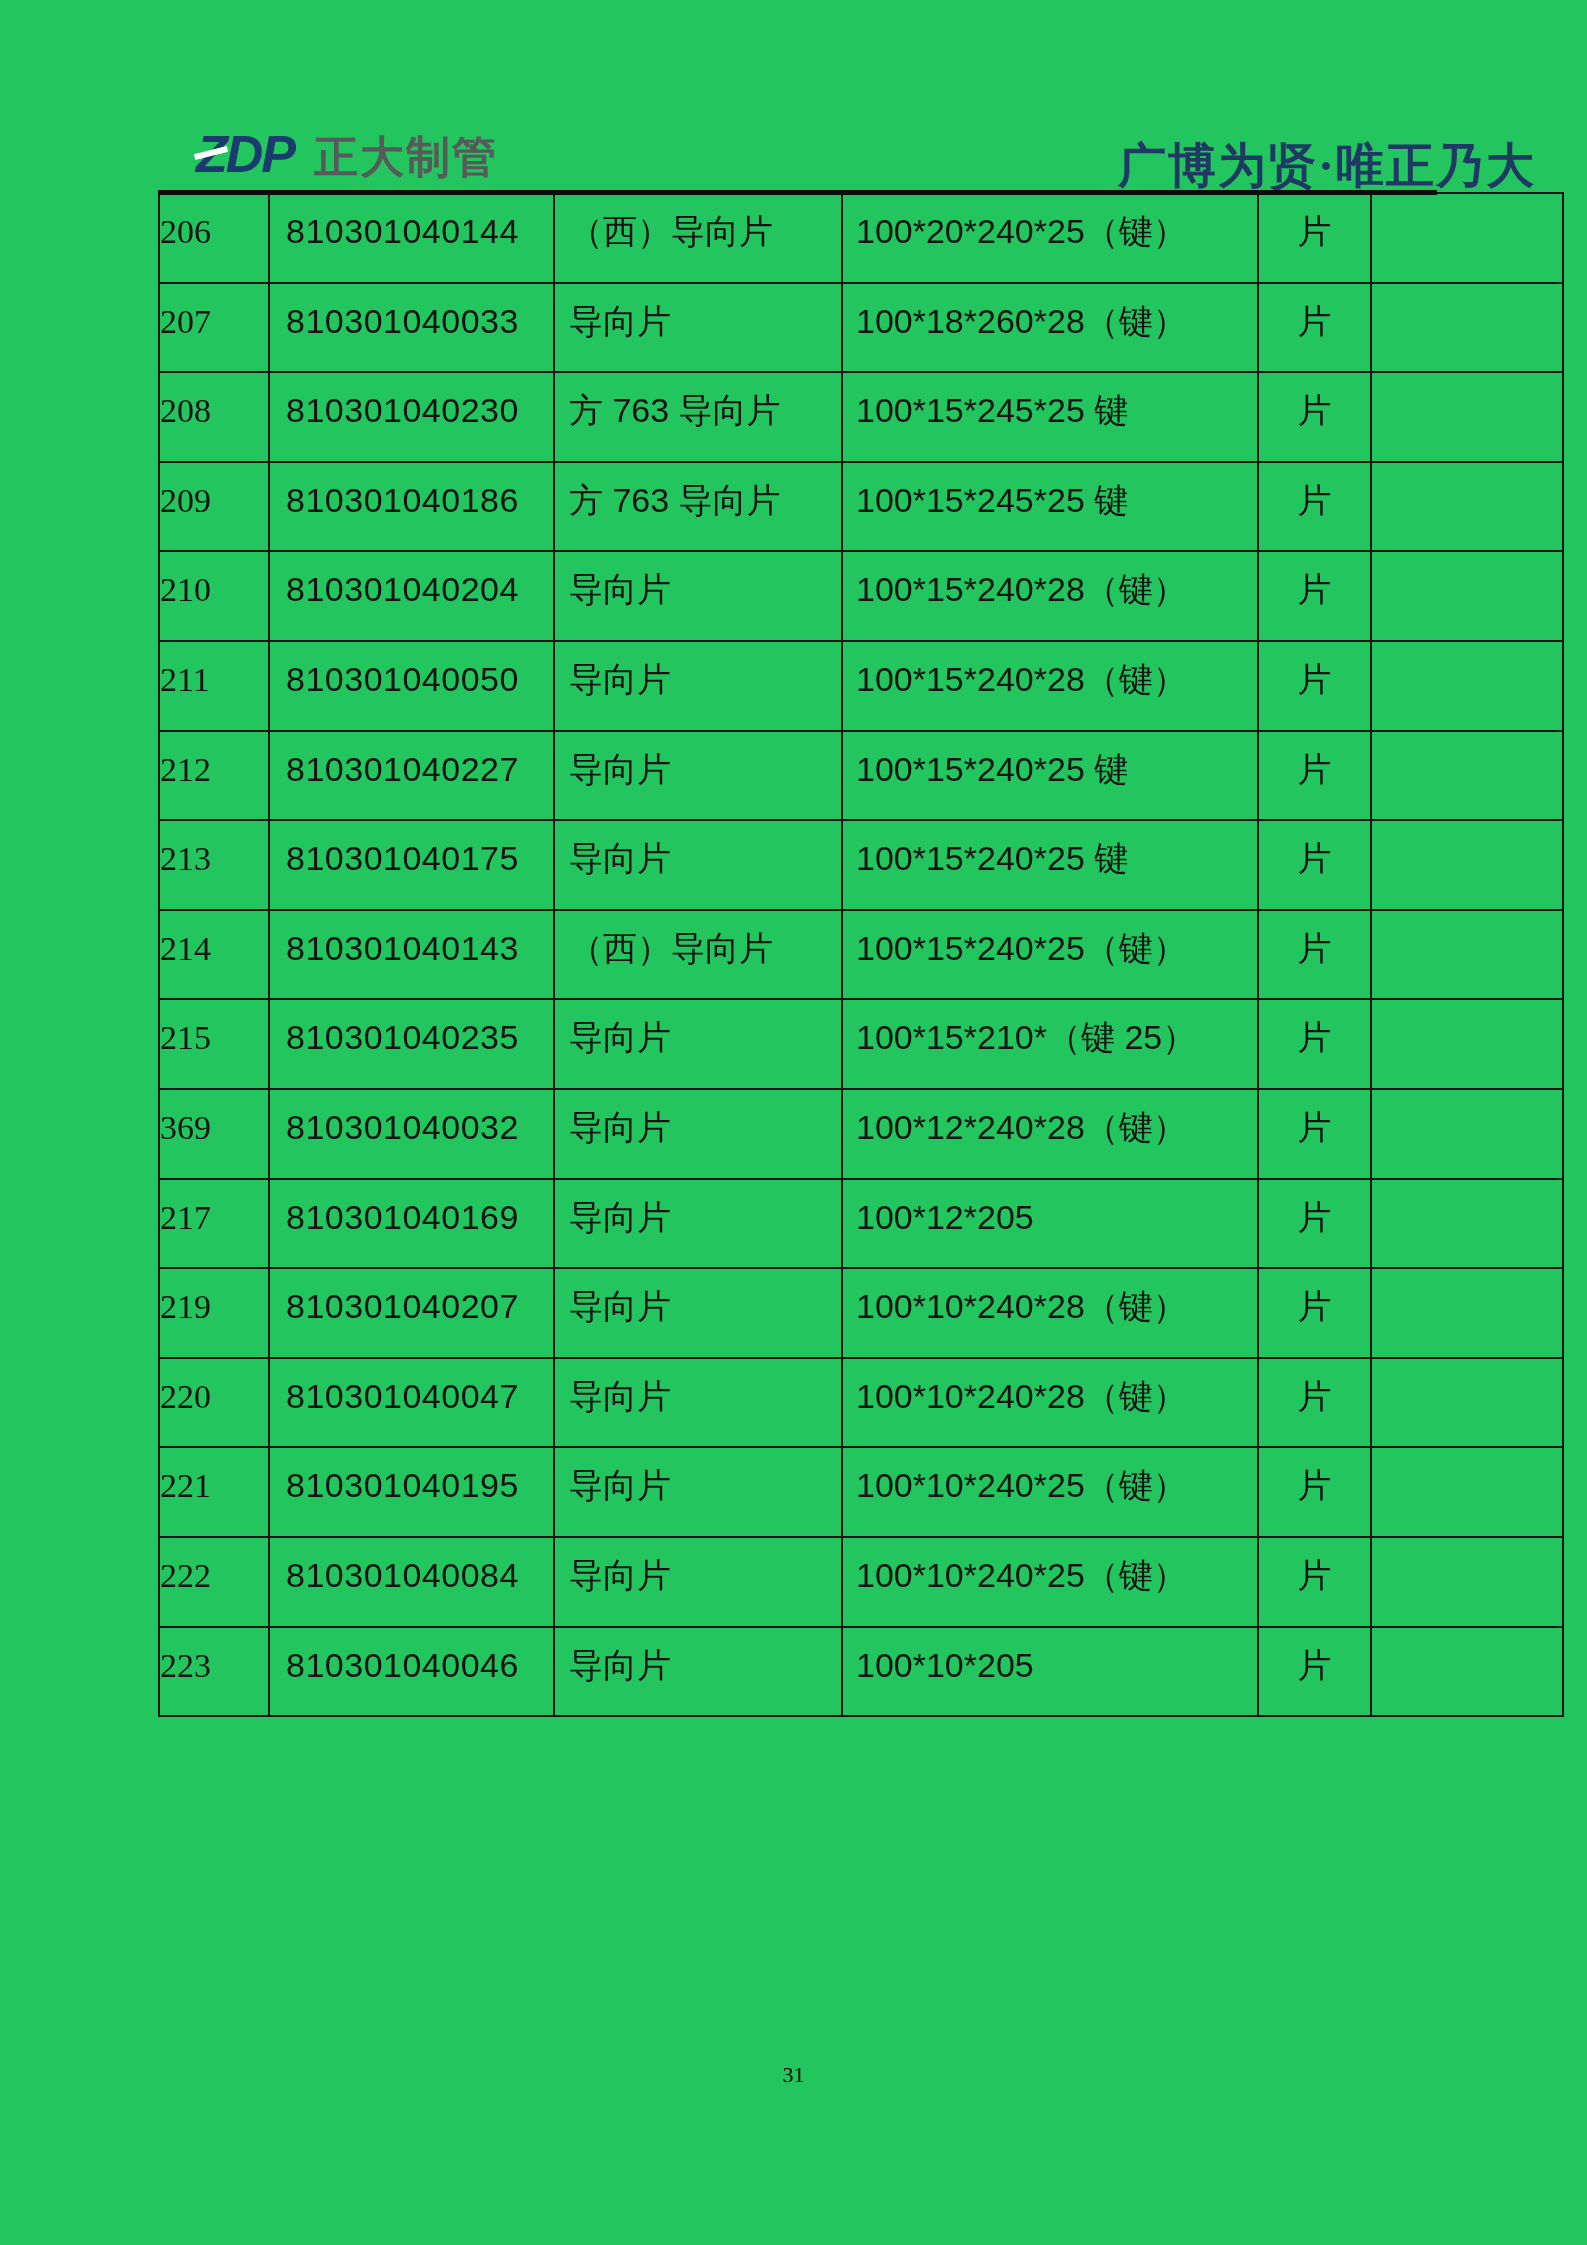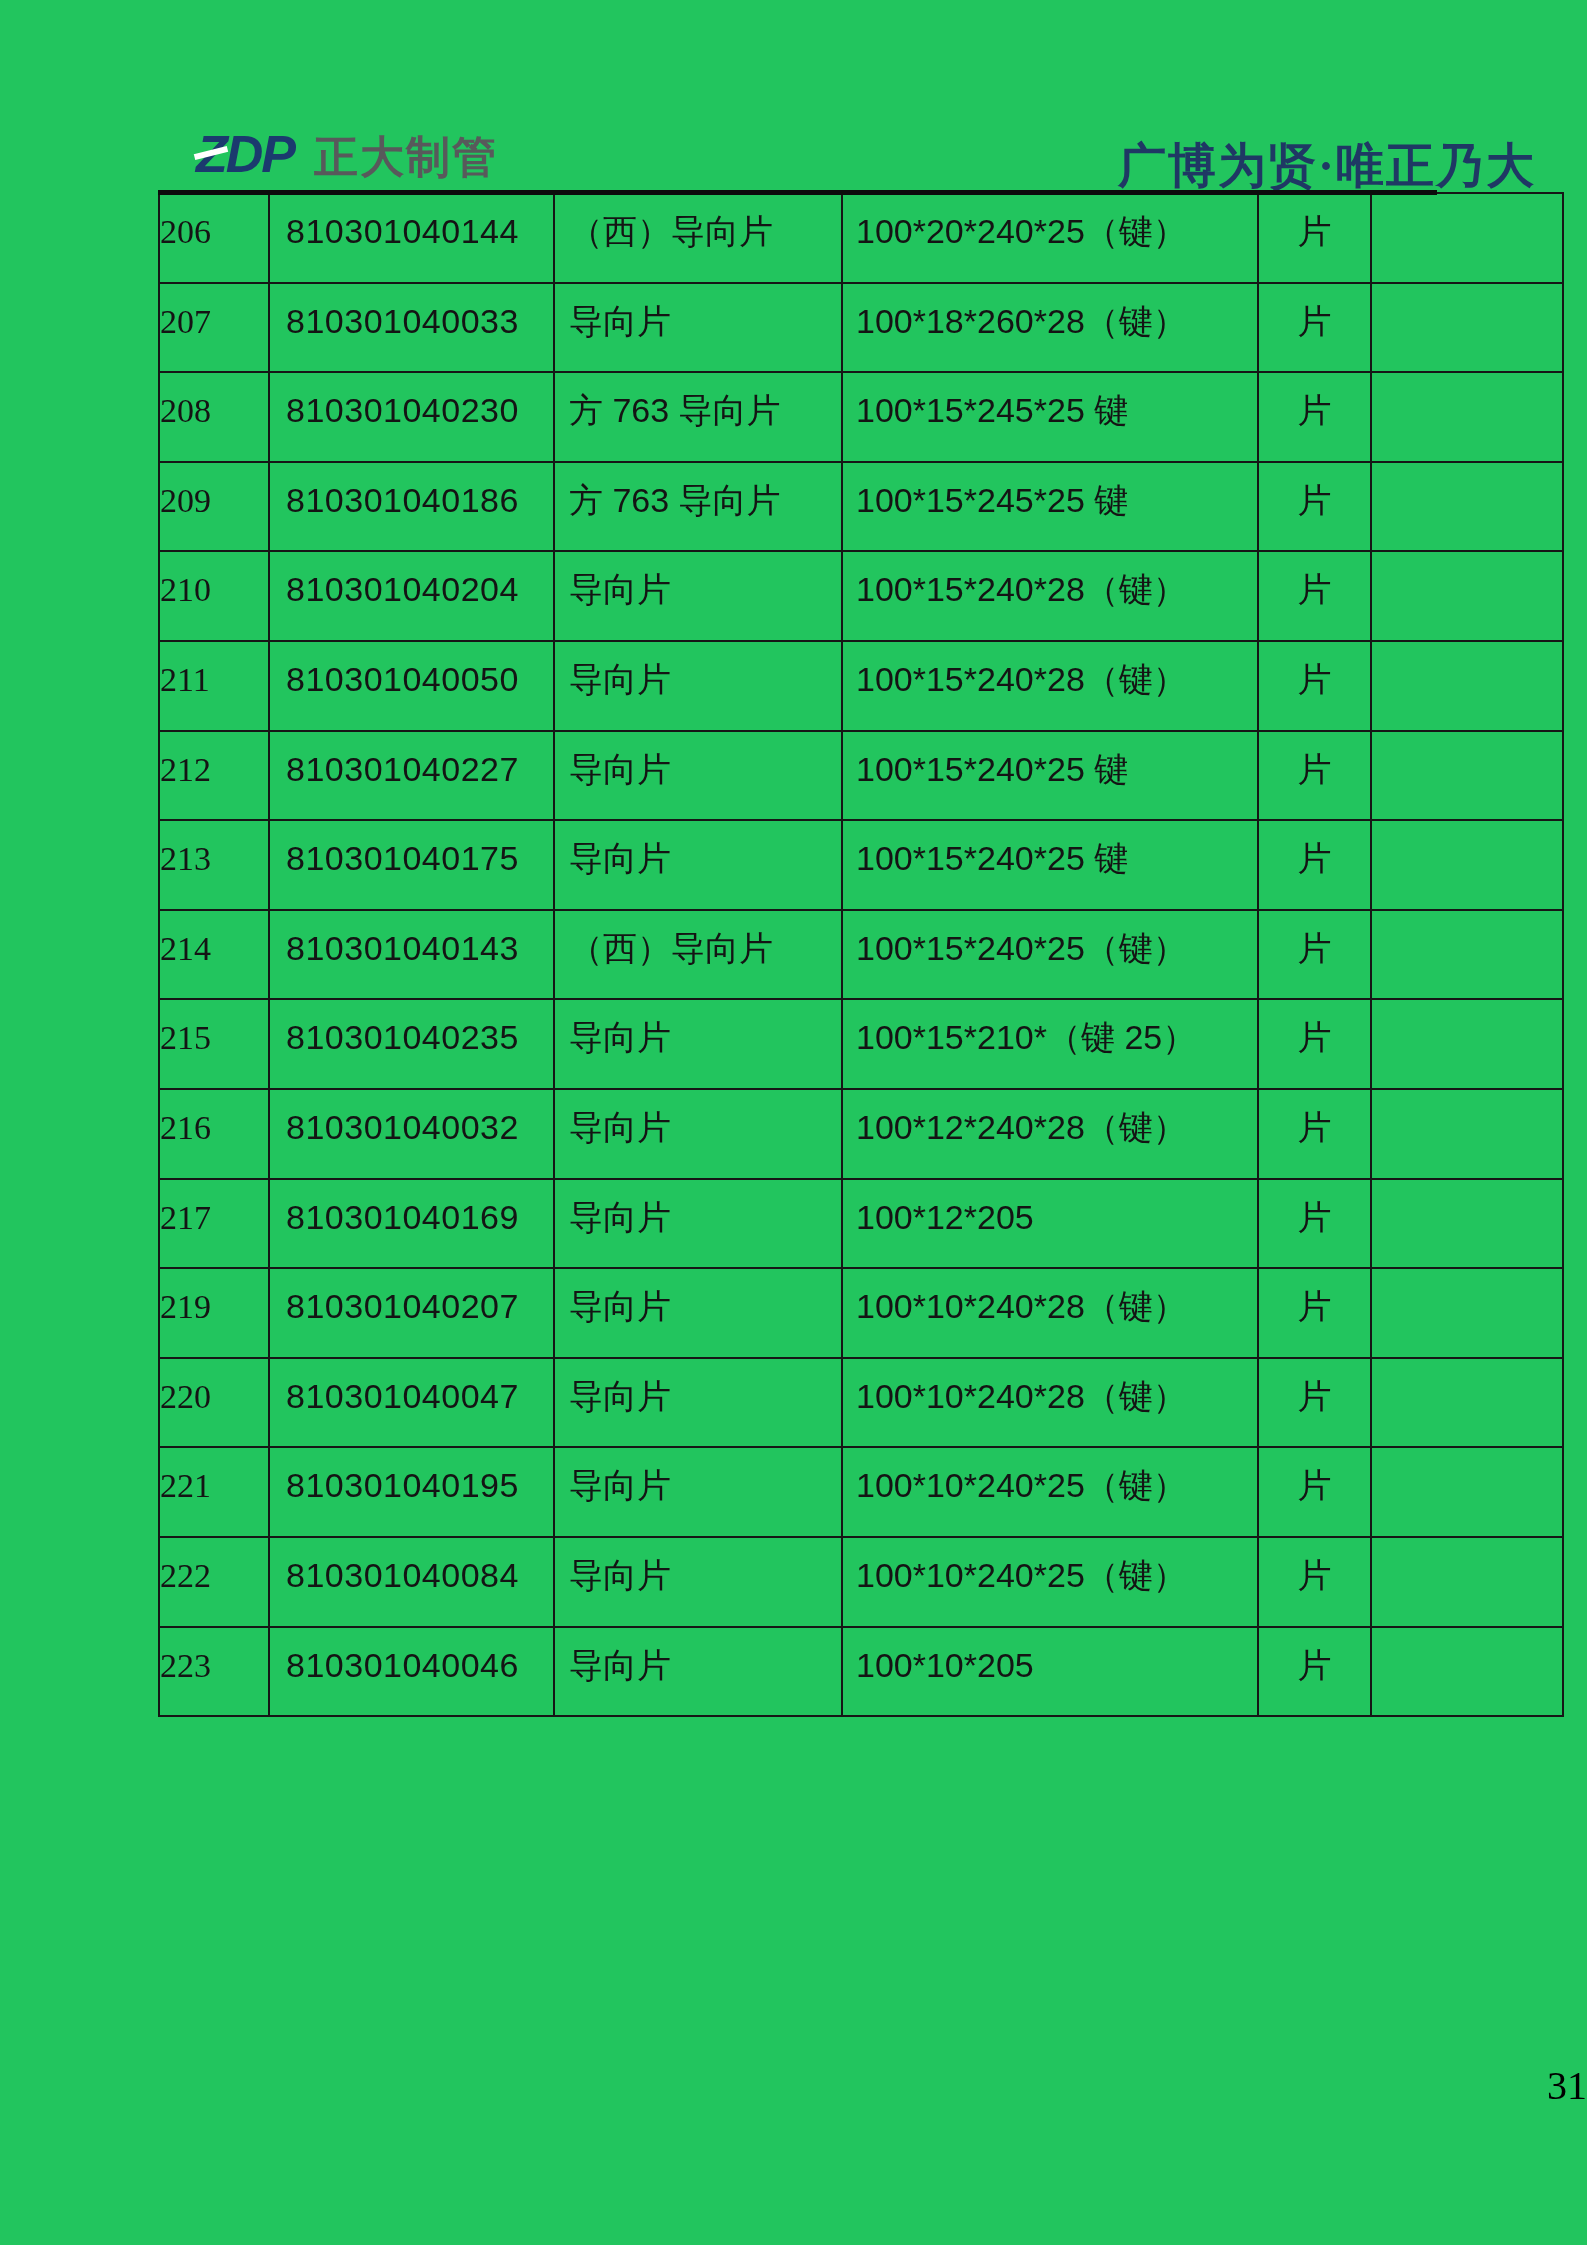--- a/index.html
+++ b/index.html
@@ -108,23 +108,23 @@
   td.cell-name{ padding-left:14px; }
   td.cell-spec{ padding-left:13px; }
   td.cell-unit{ text-align:center; font-size:35px; }
   td.cell-blank{ }
   
   .page-number{
     position:absolute;
     top:2062px;
     left:0;
     width:100%;
-    text-align:right;
+    text-align:center;
     font-family:"Liberation Serif", serif;
-    font-size:40px;
+    font-size:22px;
     color:#000;
   }
 </style>
 </head>
 <body>
 
 <div class="page">
 
   <div class="logo">
     <span class="logo-zdp">ZDP</span>
@@ -219,21 +219,21 @@
         </tr>
         <tr>
           <td class="cell-no">215</td>
           <td class="cell-code">810301040235</td>
           <td class="cell-name">导向片</td>
           <td class="cell-spec">100*15*210*（键 25）</td>
           <td class="cell-unit">片</td>
           <td class="cell-blank"></td>
         </tr>
         <tr>
-          <td class="cell-no">216</td>
+          <td class="cell-no">369</td>
           <td class="cell-code">810301040032</td>
           <td class="cell-name">导向片</td>
           <td class="cell-spec">100*12*240*28（键）</td>
           <td class="cell-unit">片</td>
           <td class="cell-blank"></td>
         </tr>
         <tr>
           <td class="cell-no">217</td>
           <td class="cell-code">810301040169</td>
           <td class="cell-name">导向片</td>

